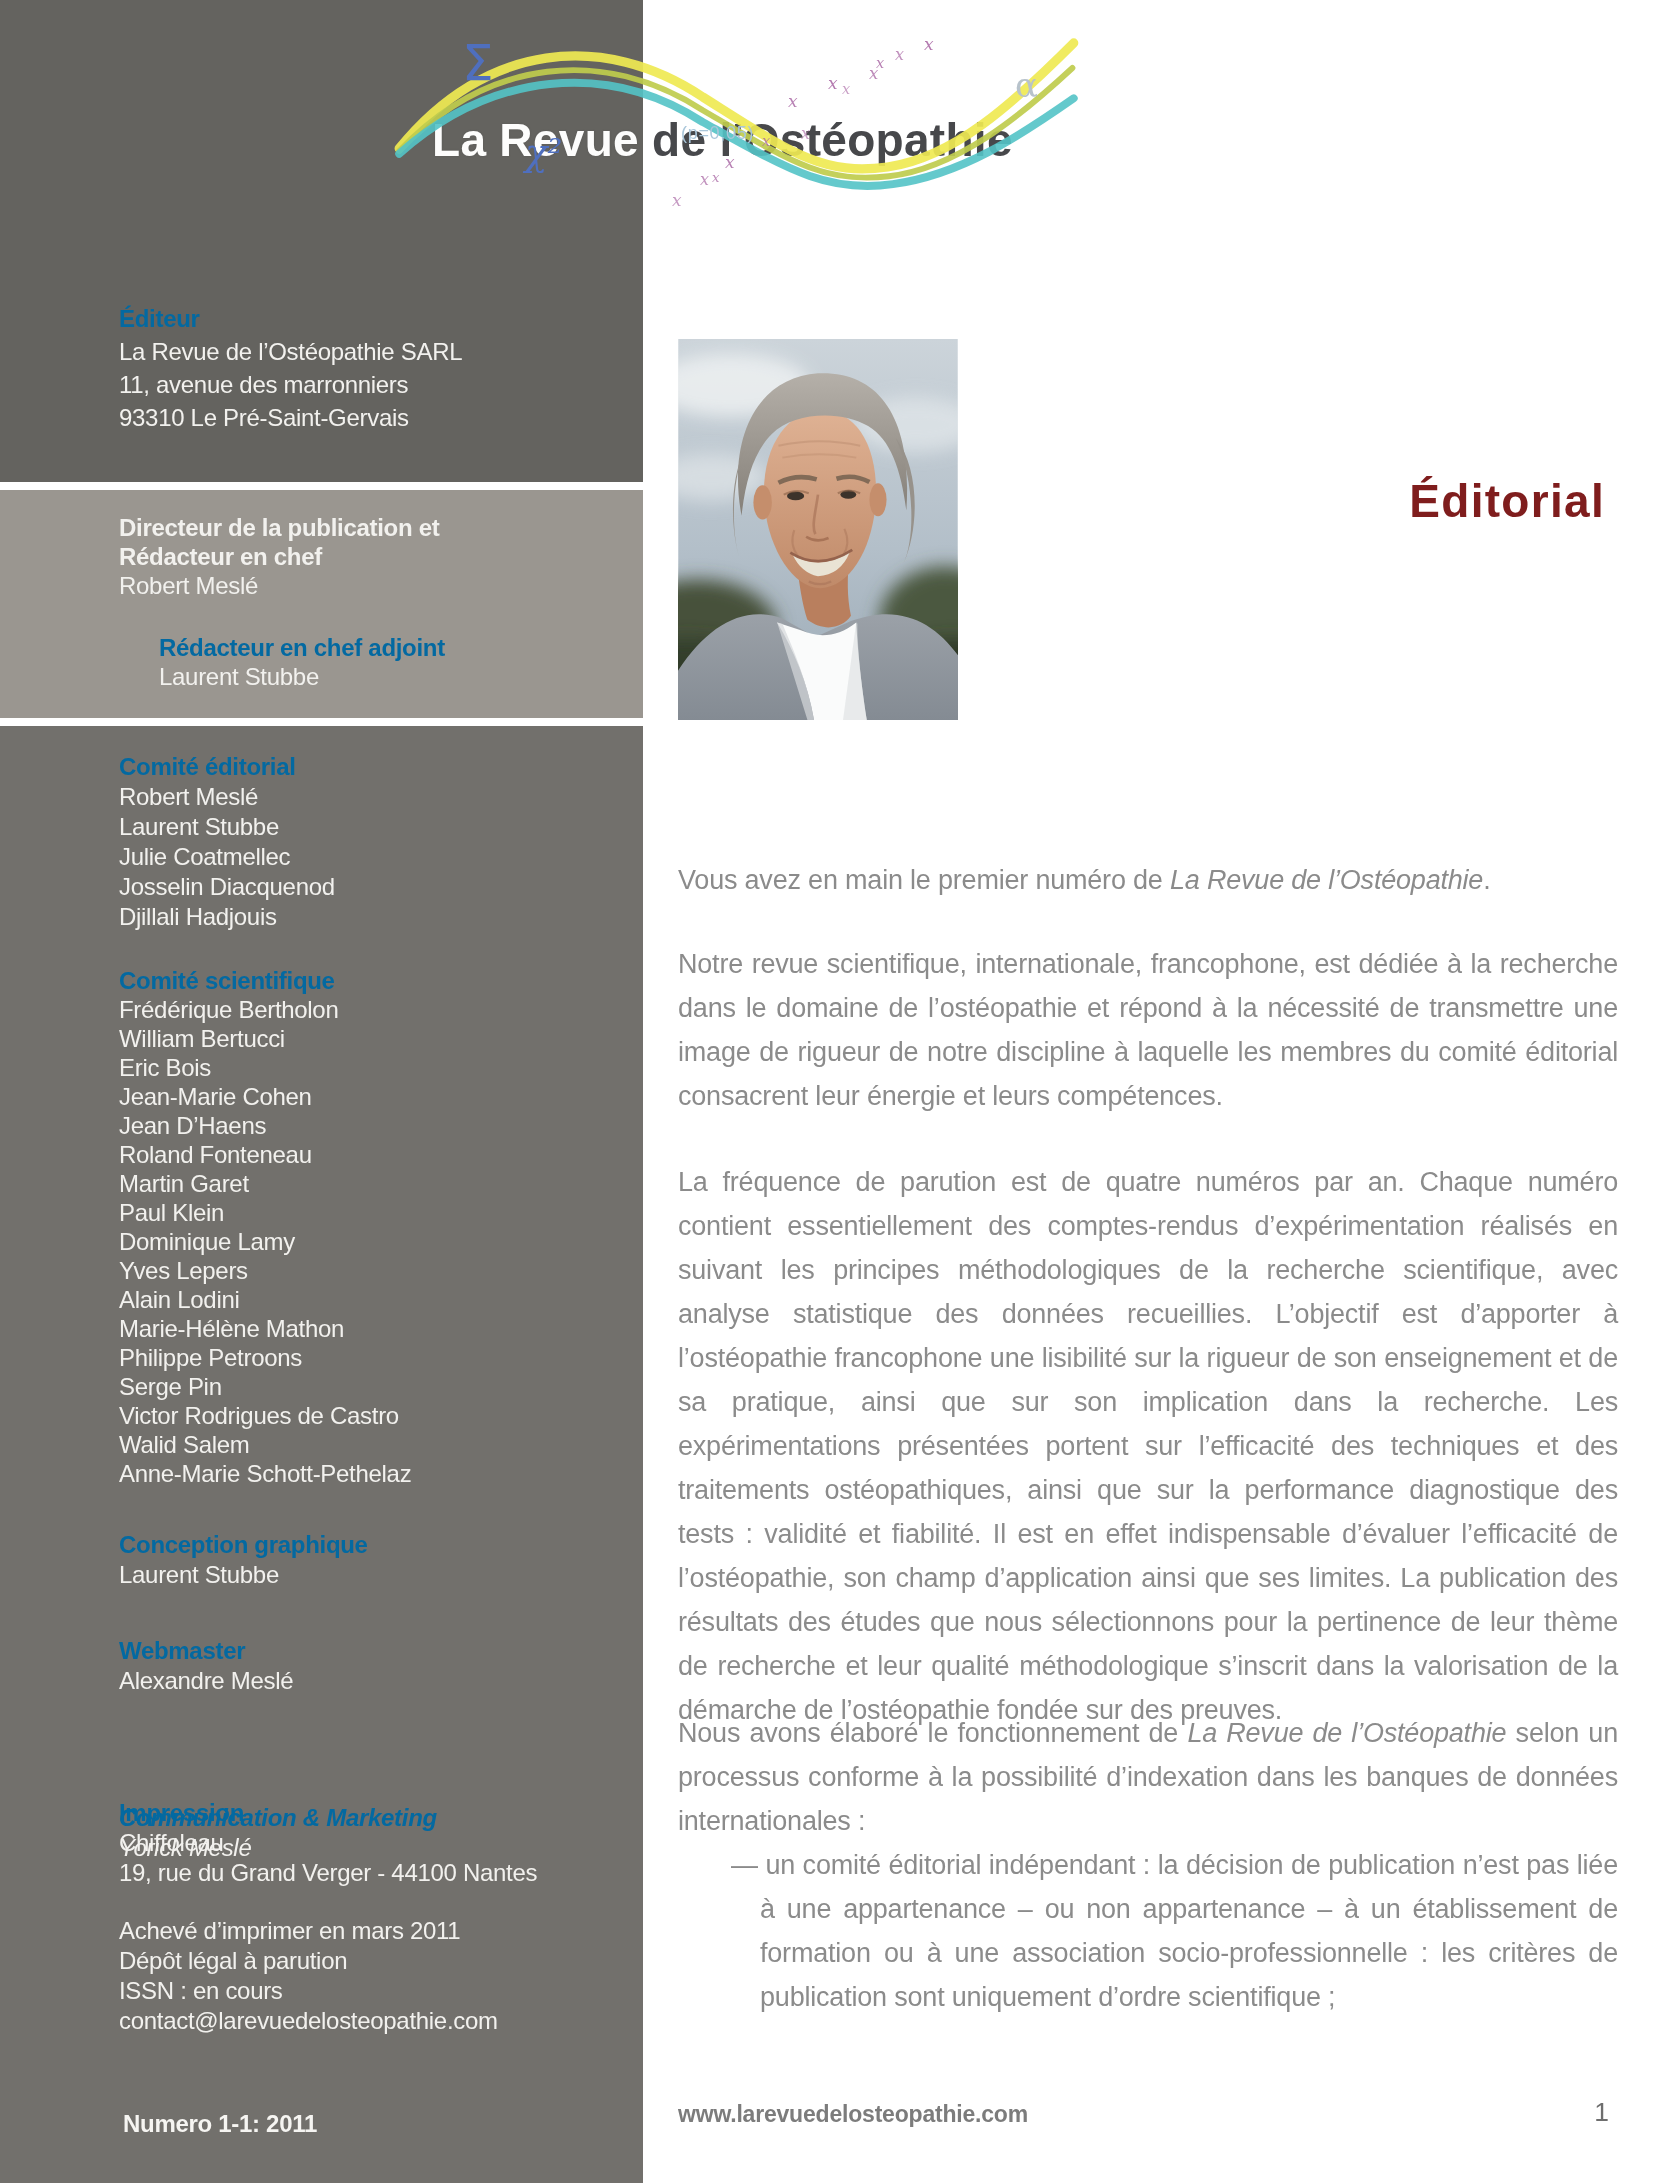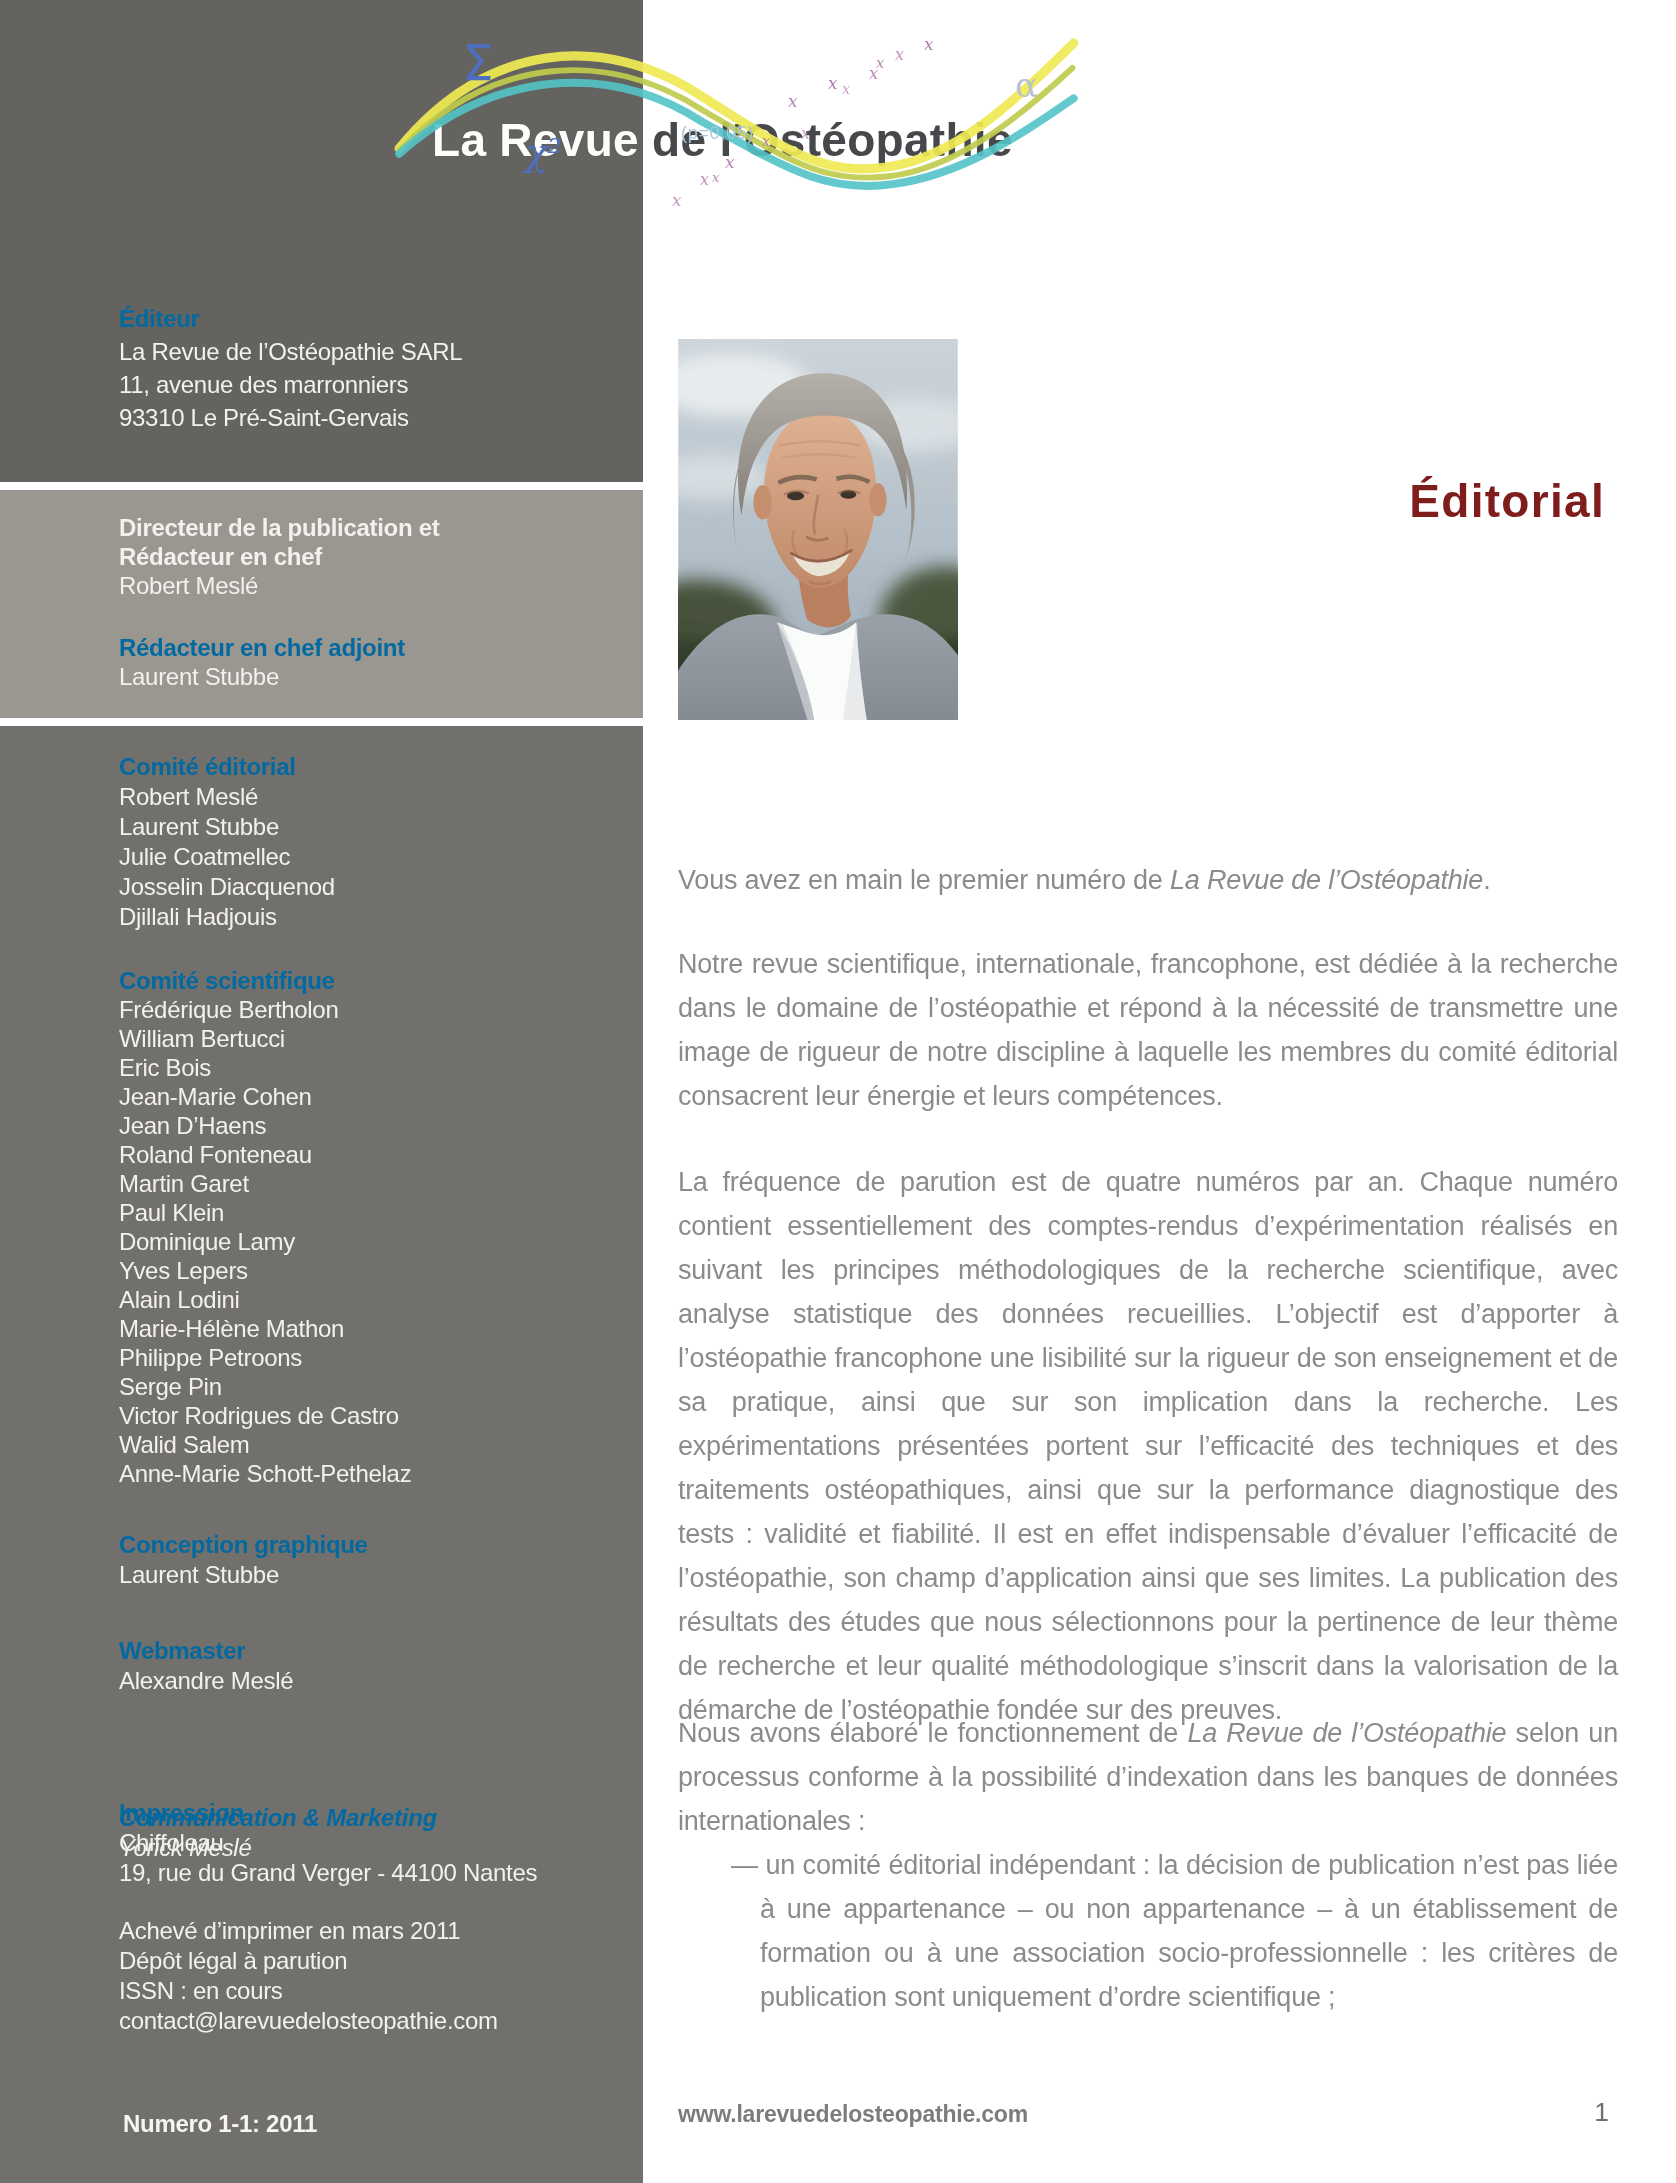--- a/index.html
+++ b/index.html
@@ -13,21 +13,21 @@
   .band-top{top:0;height:482px;background:#64635f;}
   .band-mid{top:490px;height:228px;background:#9a9690;}
   .band-bottom{top:726px;height:1457px;background:#72706c;}
   
   .sb{position:absolute;left:119px;width:508px;color:#f2f1ee;font-size:24px;letter-spacing:-0.3px;}
   .sb h3{margin:0;font-size:24px;font-weight:bold;line-height:inherit;color:#0369a1;}
   .sb .line{line-height:inherit;}
   .sb-editeur{top:302px;line-height:33px;}
   .sb-direction{top:513px;line-height:29px;}
   .sb-direction .bold div{font-weight:bold;}
-  .sb-adjoint{top:633px;line-height:29px;}
+  .sb-adjoint{top:633px;line-height:29px;margin-left:40px;}
   .sb-comed{top:752px;line-height:30px;}
   .sb-comsci{top:966px;line-height:29px;}
   .sb-conception{top:1530px;line-height:30px;}
   .sb-webmaster{top:1636px;line-height:30px;}
   .sb-communication{top:1803px;line-height:30px;font-style:italic;}
   .sb-impression{top:1798px;line-height:30px;}
   .sb-colophon{top:1916px;line-height:30px;}
   .sb-issue{top:2109px;line-height:29px;font-weight:bold;color:#f6f5f2;left:123px;}
   
   .logo-curves{position:absolute;left:386px;top:18.5px;width:693px;height:193px;}

